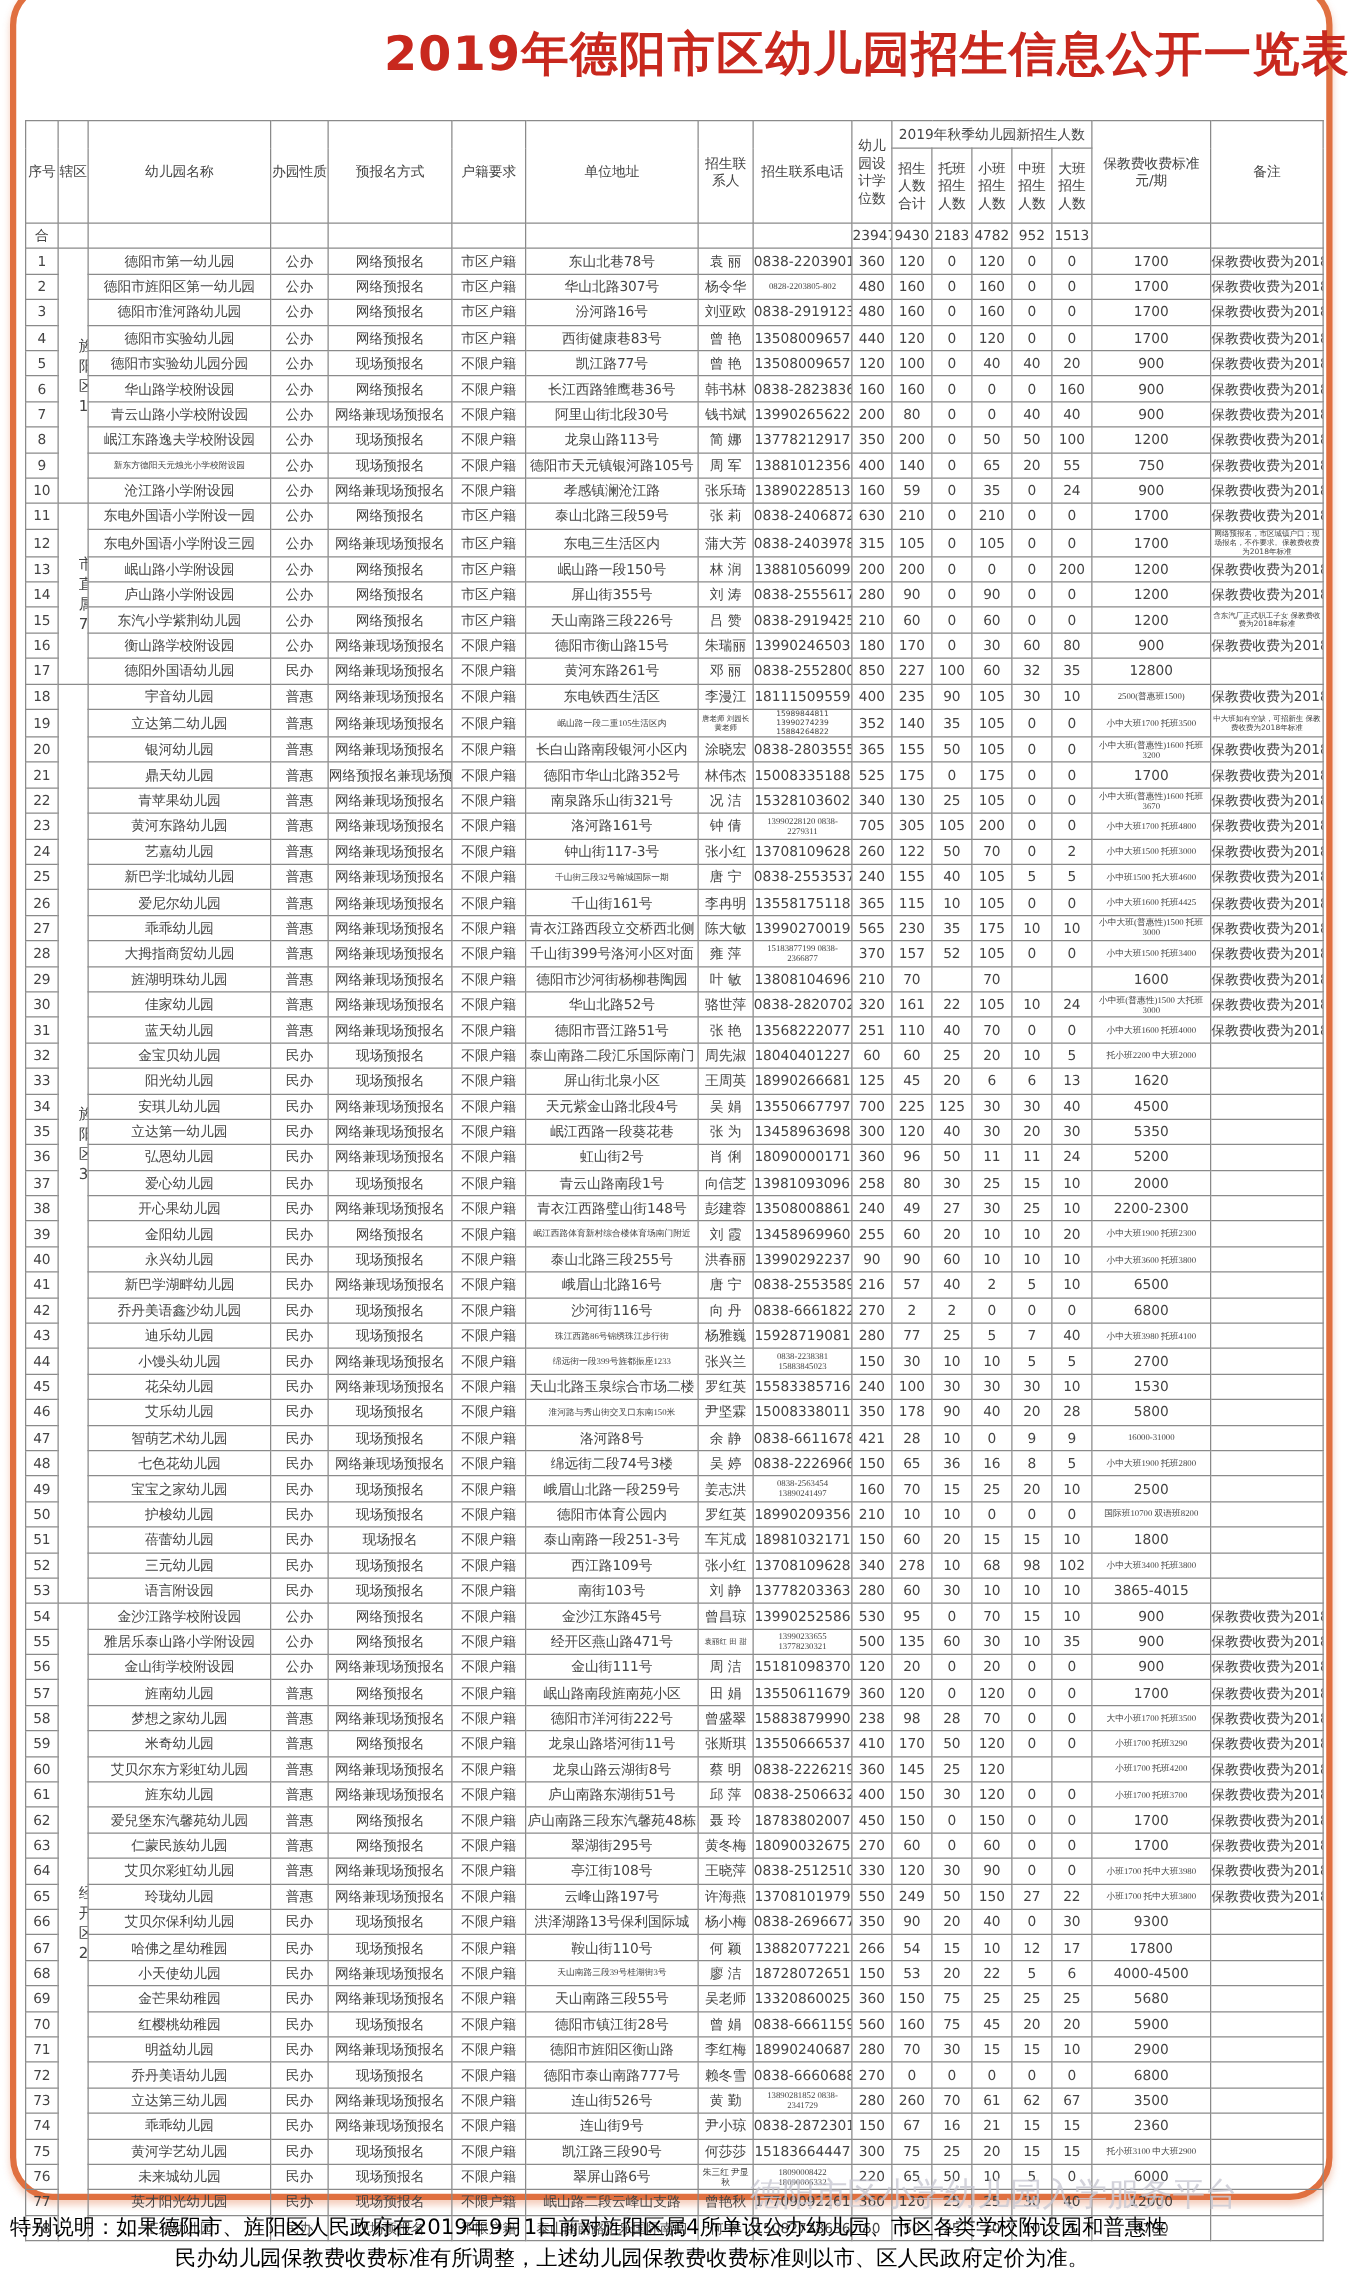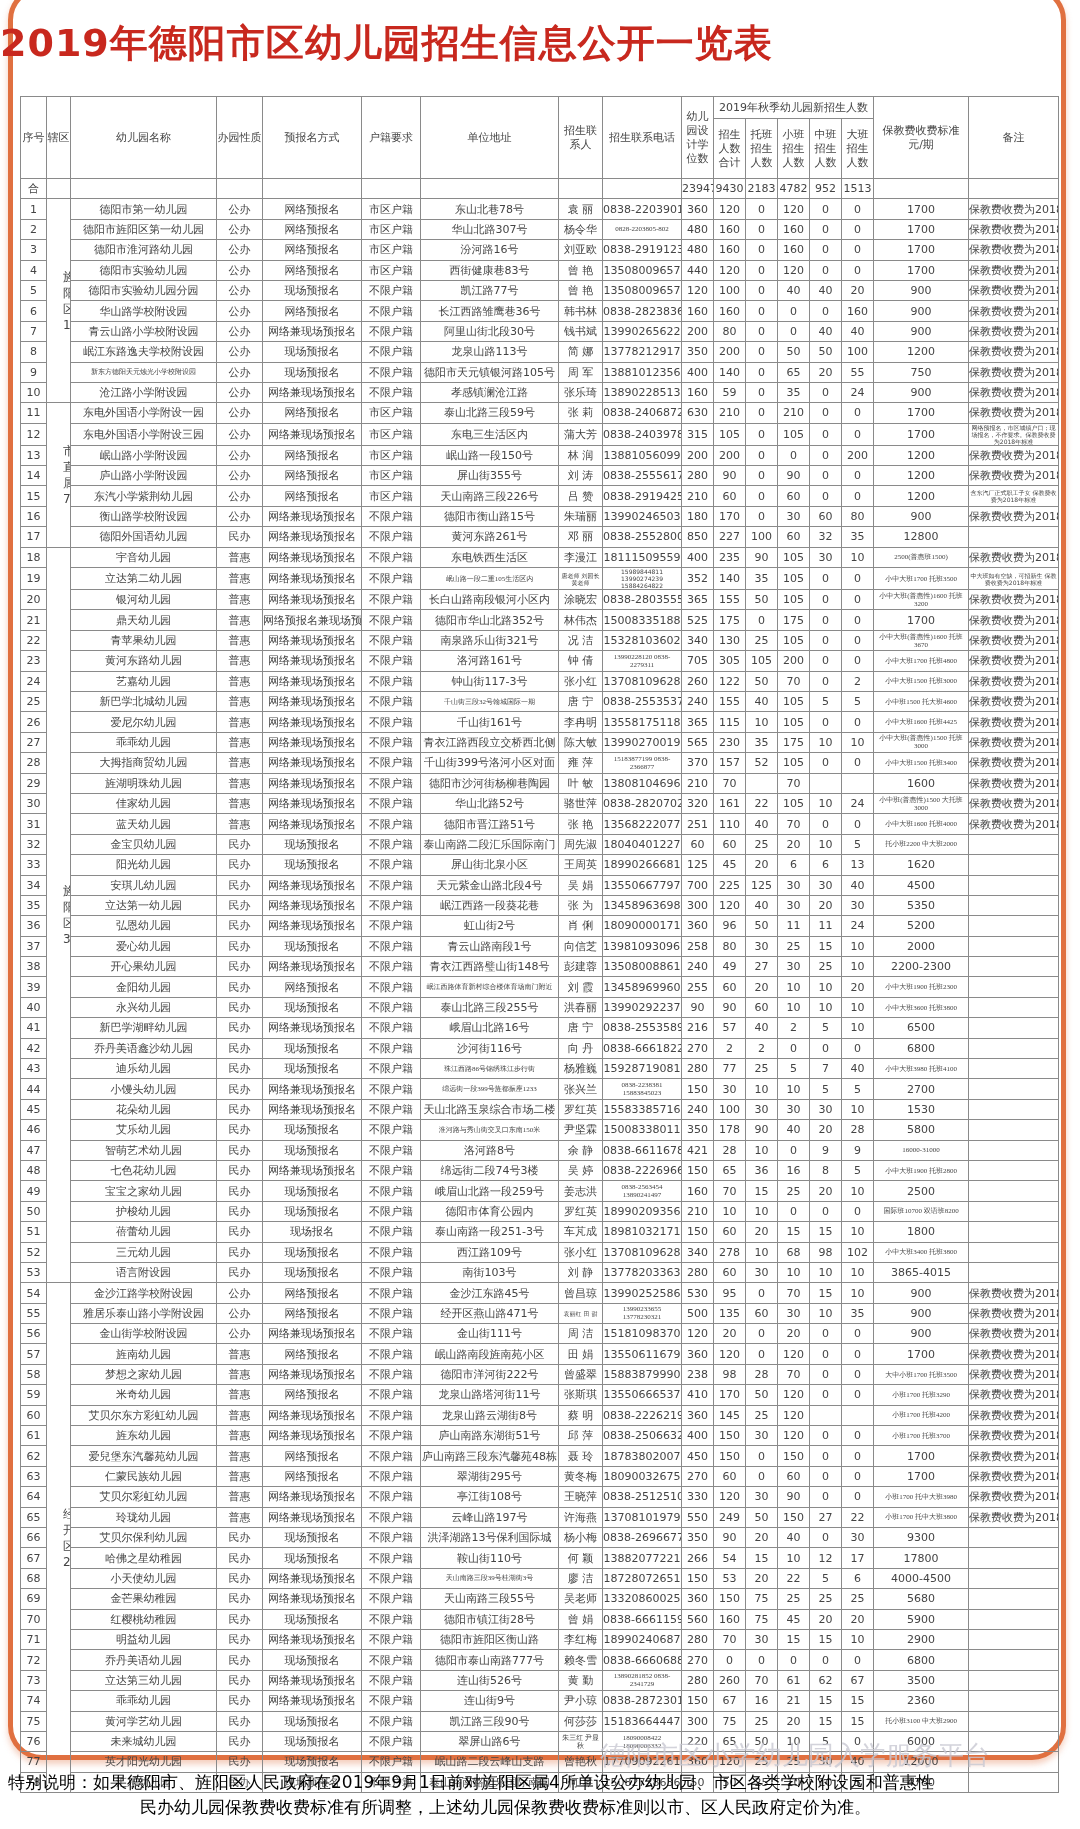--- a/index.html
+++ b/index.html
@@ -1,18 +1,18 @@
 <!DOCTYPE html>
 <html><head>
 <meta charset="utf-8">
 <style>
   html,body{margin:0;padding:0;background:#fff;}
   body{width:1080px;height:1829px;overflow:hidden;position:relative;font-family:"DejaVu Sans","Liberation Sans",sans-serif;color:#333;}
   .frame{position:absolute;left:8px;top:-14px;width:1058px;height:1774px;border:5px solid #e07040;border-radius:34px;box-sizing:border-box;background:#fff;box-shadow:0 4px 6px rgba(224,112,64,.35);}
-  .title{position:absolute;left:0;top:18px;width:1080px;text-align:left;font-size:38px;font-weight:bold;color:#c8281e;letter-spacing:1px;font-family:"DejaVu Sans",sans-serif;}
+  .title{position:absolute;left:0;top:18px;width:1080px;text-align:right;font-size:38px;font-weight:bold;color:#c8281e;letter-spacing:1px;font-family:"DejaVu Sans",sans-serif;}
   table{position:absolute;left:20px;top:96px;width:1038px;border-collapse:collapse;table-layout:fixed;}
   td,th{border:1px solid #8a8a8a;font-size:11px;text-align:center;padding:0;line-height:19px;height:19.4px;overflow:hidden;white-space:nowrap;font-weight:normal;color:#444;}
   th{font-size:11px;line-height:14px;white-space:normal;vertical-align:middle;}
   td.small{font-size:7px;line-height:8px;white-space:normal;font-family:Liberation Serif, serif;}
   td.tiny{font-size:6px;line-height:7px;white-space:normal;}
   td.dist{vertical-align:middle;font-size:12px;line-height:16px;white-space:normal;padding-left:16px;}
   .note{position:absolute;left:8px;top:1770px;width:1070px;font-size:17px;line-height:25px;color:#000000;font-family:"DejaVu Sans",sans-serif;}
   .note .l2{padding-left:132px;display:block;}
   .wm{position:absolute;left:600px;top:1738px;font-size:26px;color:rgba(200,200,210,.8);font-family:Liberation Mono, monospace;white-space:nowrap;}
 </style>

